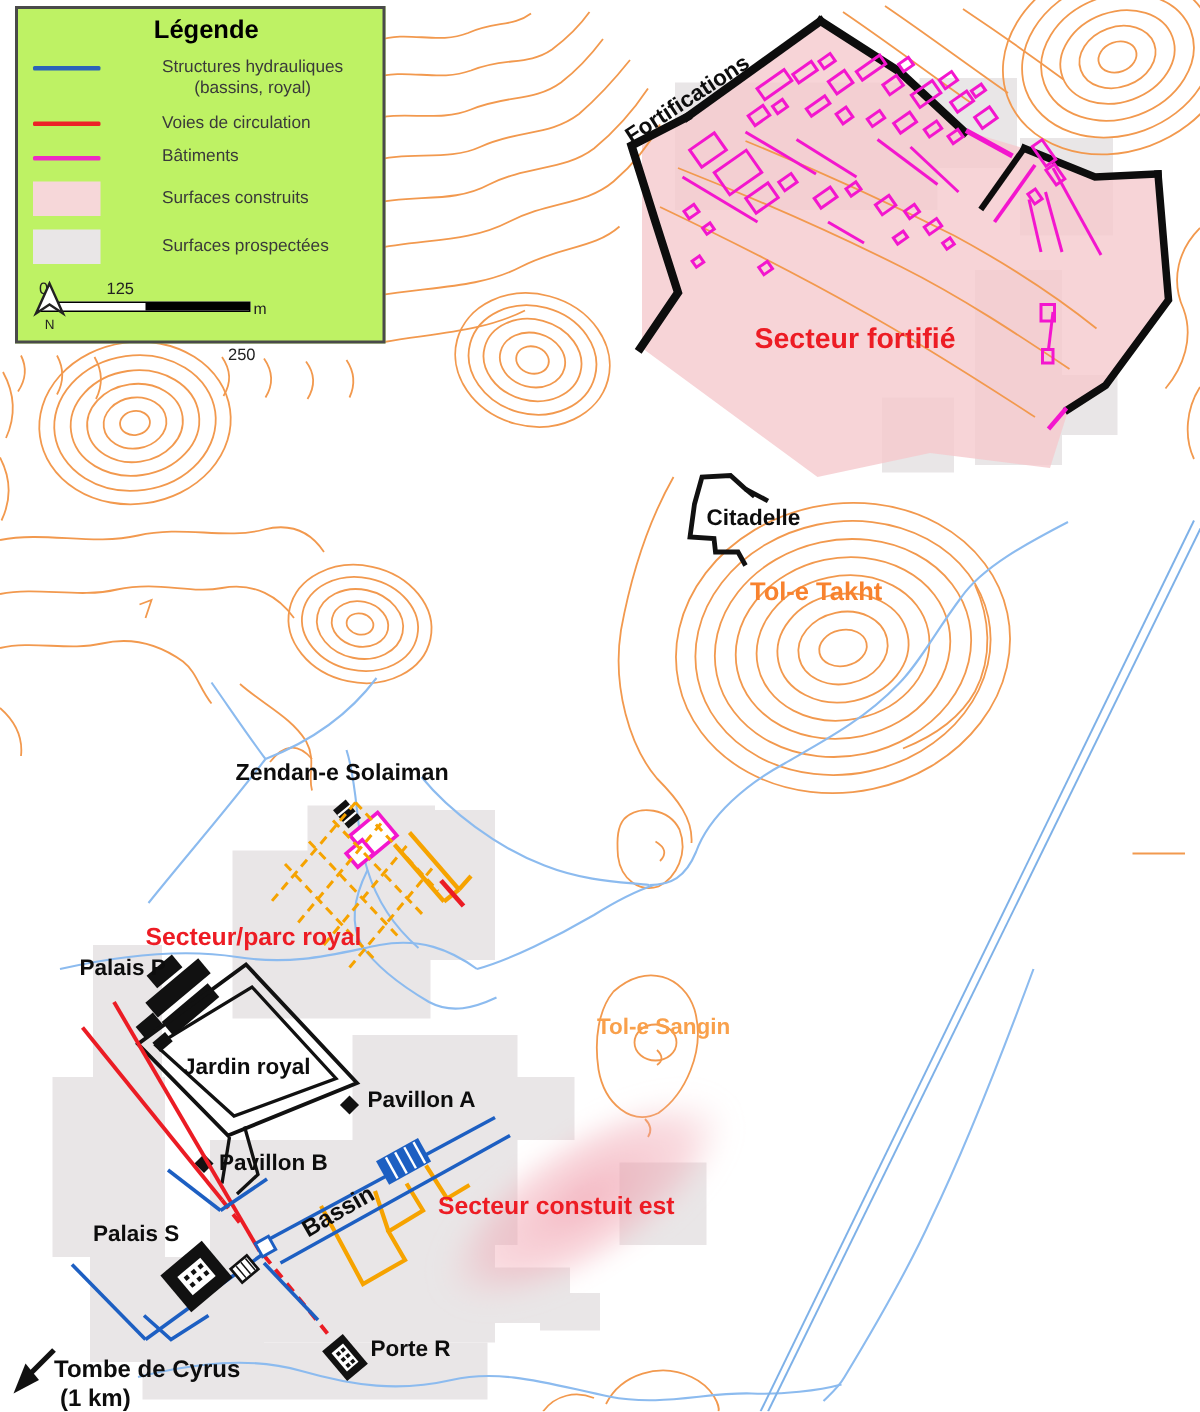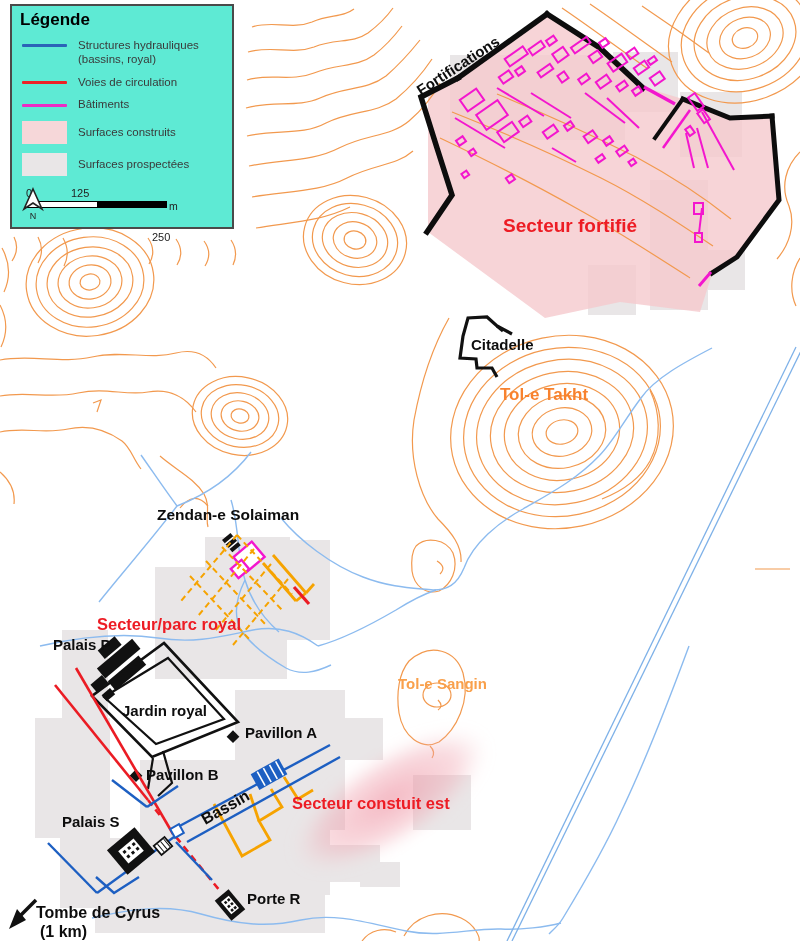--- a/index.html
+++ b/index.html
@@ -1,23 +1,23 @@
 <!DOCTYPE html>
 <html><head>
 <meta charset="utf-8">
 <style>
   html,body{margin:0;padding:0;background:#fff;}
   .stage{position:relative;width:800px;height:941px;overflow:hidden;background:#fff;
          font-family:"Liberation Sans", sans-serif;}
   .stage svg{position:absolute;left:0;top:0;}
   
-  .legend{position:absolute;left:10px;top:4px;width:224px;height:225px;
-          background:#5eead4;border:2px solid #4a4a4a;box-sizing:border-box;z-index:10;}
+  .legend{position:absolute;left:10px;top:4px;width:247px;height:225px;
+          background:#bef264;border:2px solid #4a4a4a;box-sizing:border-box;z-index:10;text-align:center;}
   .legend h1{margin:4px 0 0 8px;font-size:17px;font-weight:bold;color:#000;}
-  .lg-row{display:flex;align-items:center;margin:9px 0 0 10px;}
+  .lg-row{display:flex;align-items:center;margin:9px 0 0 10px;gap:30px;}
   .lg-row.two{align-items:flex-start;}
   .lg-swatch{width:45px;flex:0 0 45px;margin-right:11px;}
   .lg-line{height:3px;border-radius:1px;}
   .lg-fill{height:23px;}
   .c-blue{background:#2b63b8;} .c-red{background:#ec2227;} .c-mag{background:#ee2ac4;}
   .c-org{background:#f7a81c;} .c-pink{background:#f6d7d9;} .c-gray{background:#e9e6e7;}
   .lg-label{font-size:11.5px;line-height:1.2;color:#3a3a3a;}
   .lg-row.two .lg-swatch{margin-top:5px;}
   
   .scalebar{position:absolute;left:10px;bottom:6px;width:200px;height:34px;}

